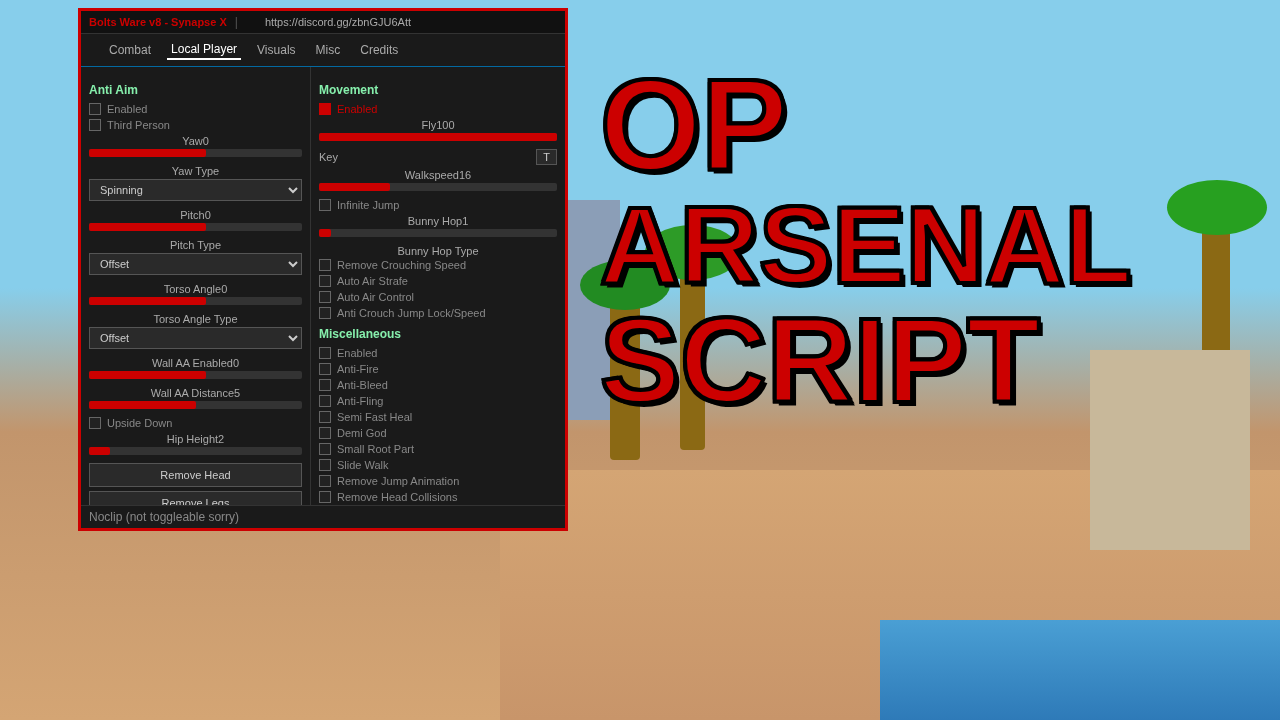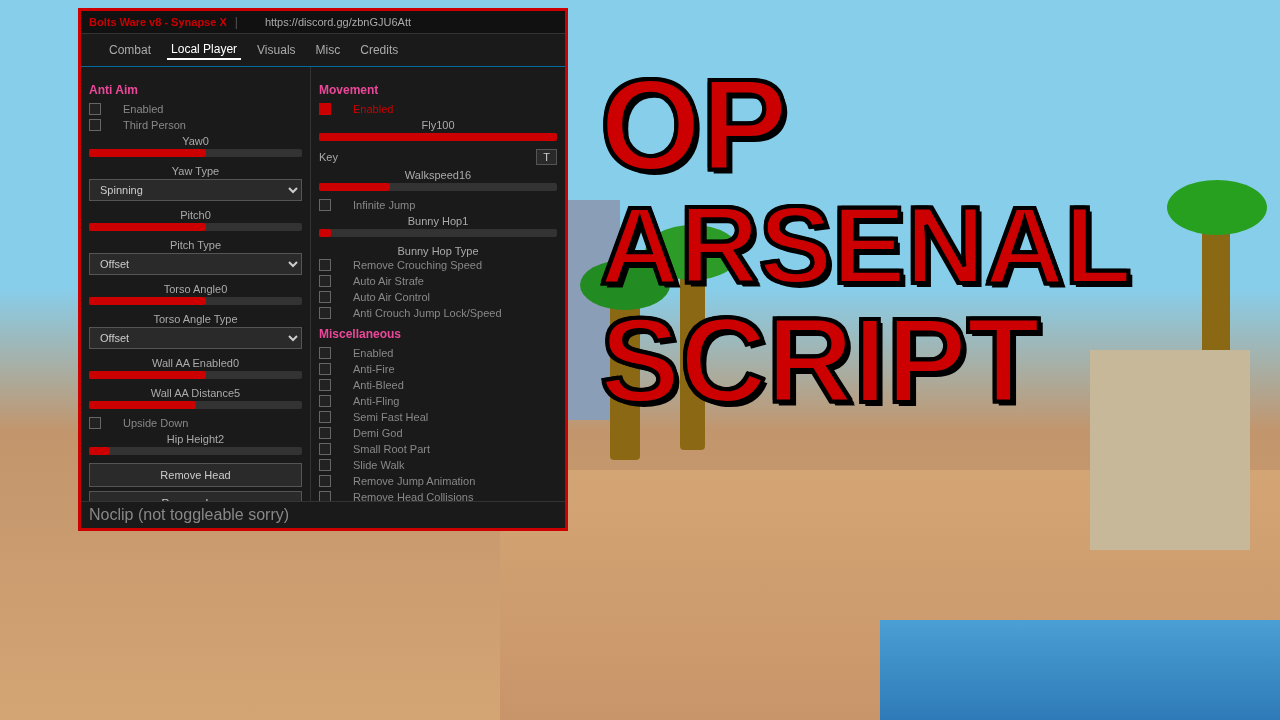--- a/index.html
+++ b/index.html
@@ -197,31 +197,31 @@
       overflow-y: auto;
     }
 
     .right-panel {
       flex: 1;
       padding: 8px;
       overflow-y: auto;
     }
 
     .section-title {
-      color: #ec4899;
+      color: #86efac;
       font-size: 12px;
       font-weight: bold;
       margin-bottom: 6px;
       margin-top: 8px;
     }
 
     .checkbox-row {
       display: flex;
       align-items: center;
-      gap: 22px;
+      gap: 6px;
       margin-bottom: 4px;
     }
     .checkbox-box {
       width: 12px;
       height: 12px;
       border: 1px solid #666;
       background: #222;
       flex-shrink: 0;
     }
     .checkbox-label {
@@ -277,21 +277,21 @@
       cursor: pointer;
       text-align: center;
       margin-bottom: 4px;
     }
 
     .noclip-bar {
       background: #1a1a1a;
       border-top: 1px solid #333;
       padding: 4px 8px;
       color: #888;
-      font-size: 16px;
+      font-size: 12px;
       position: absolute;
       bottom: 0;
       left: 0;
       right: 0;
     }
 
     
     .checkbox-box.checked {
       background: #cc0000;
       border-color: #cc0000;

